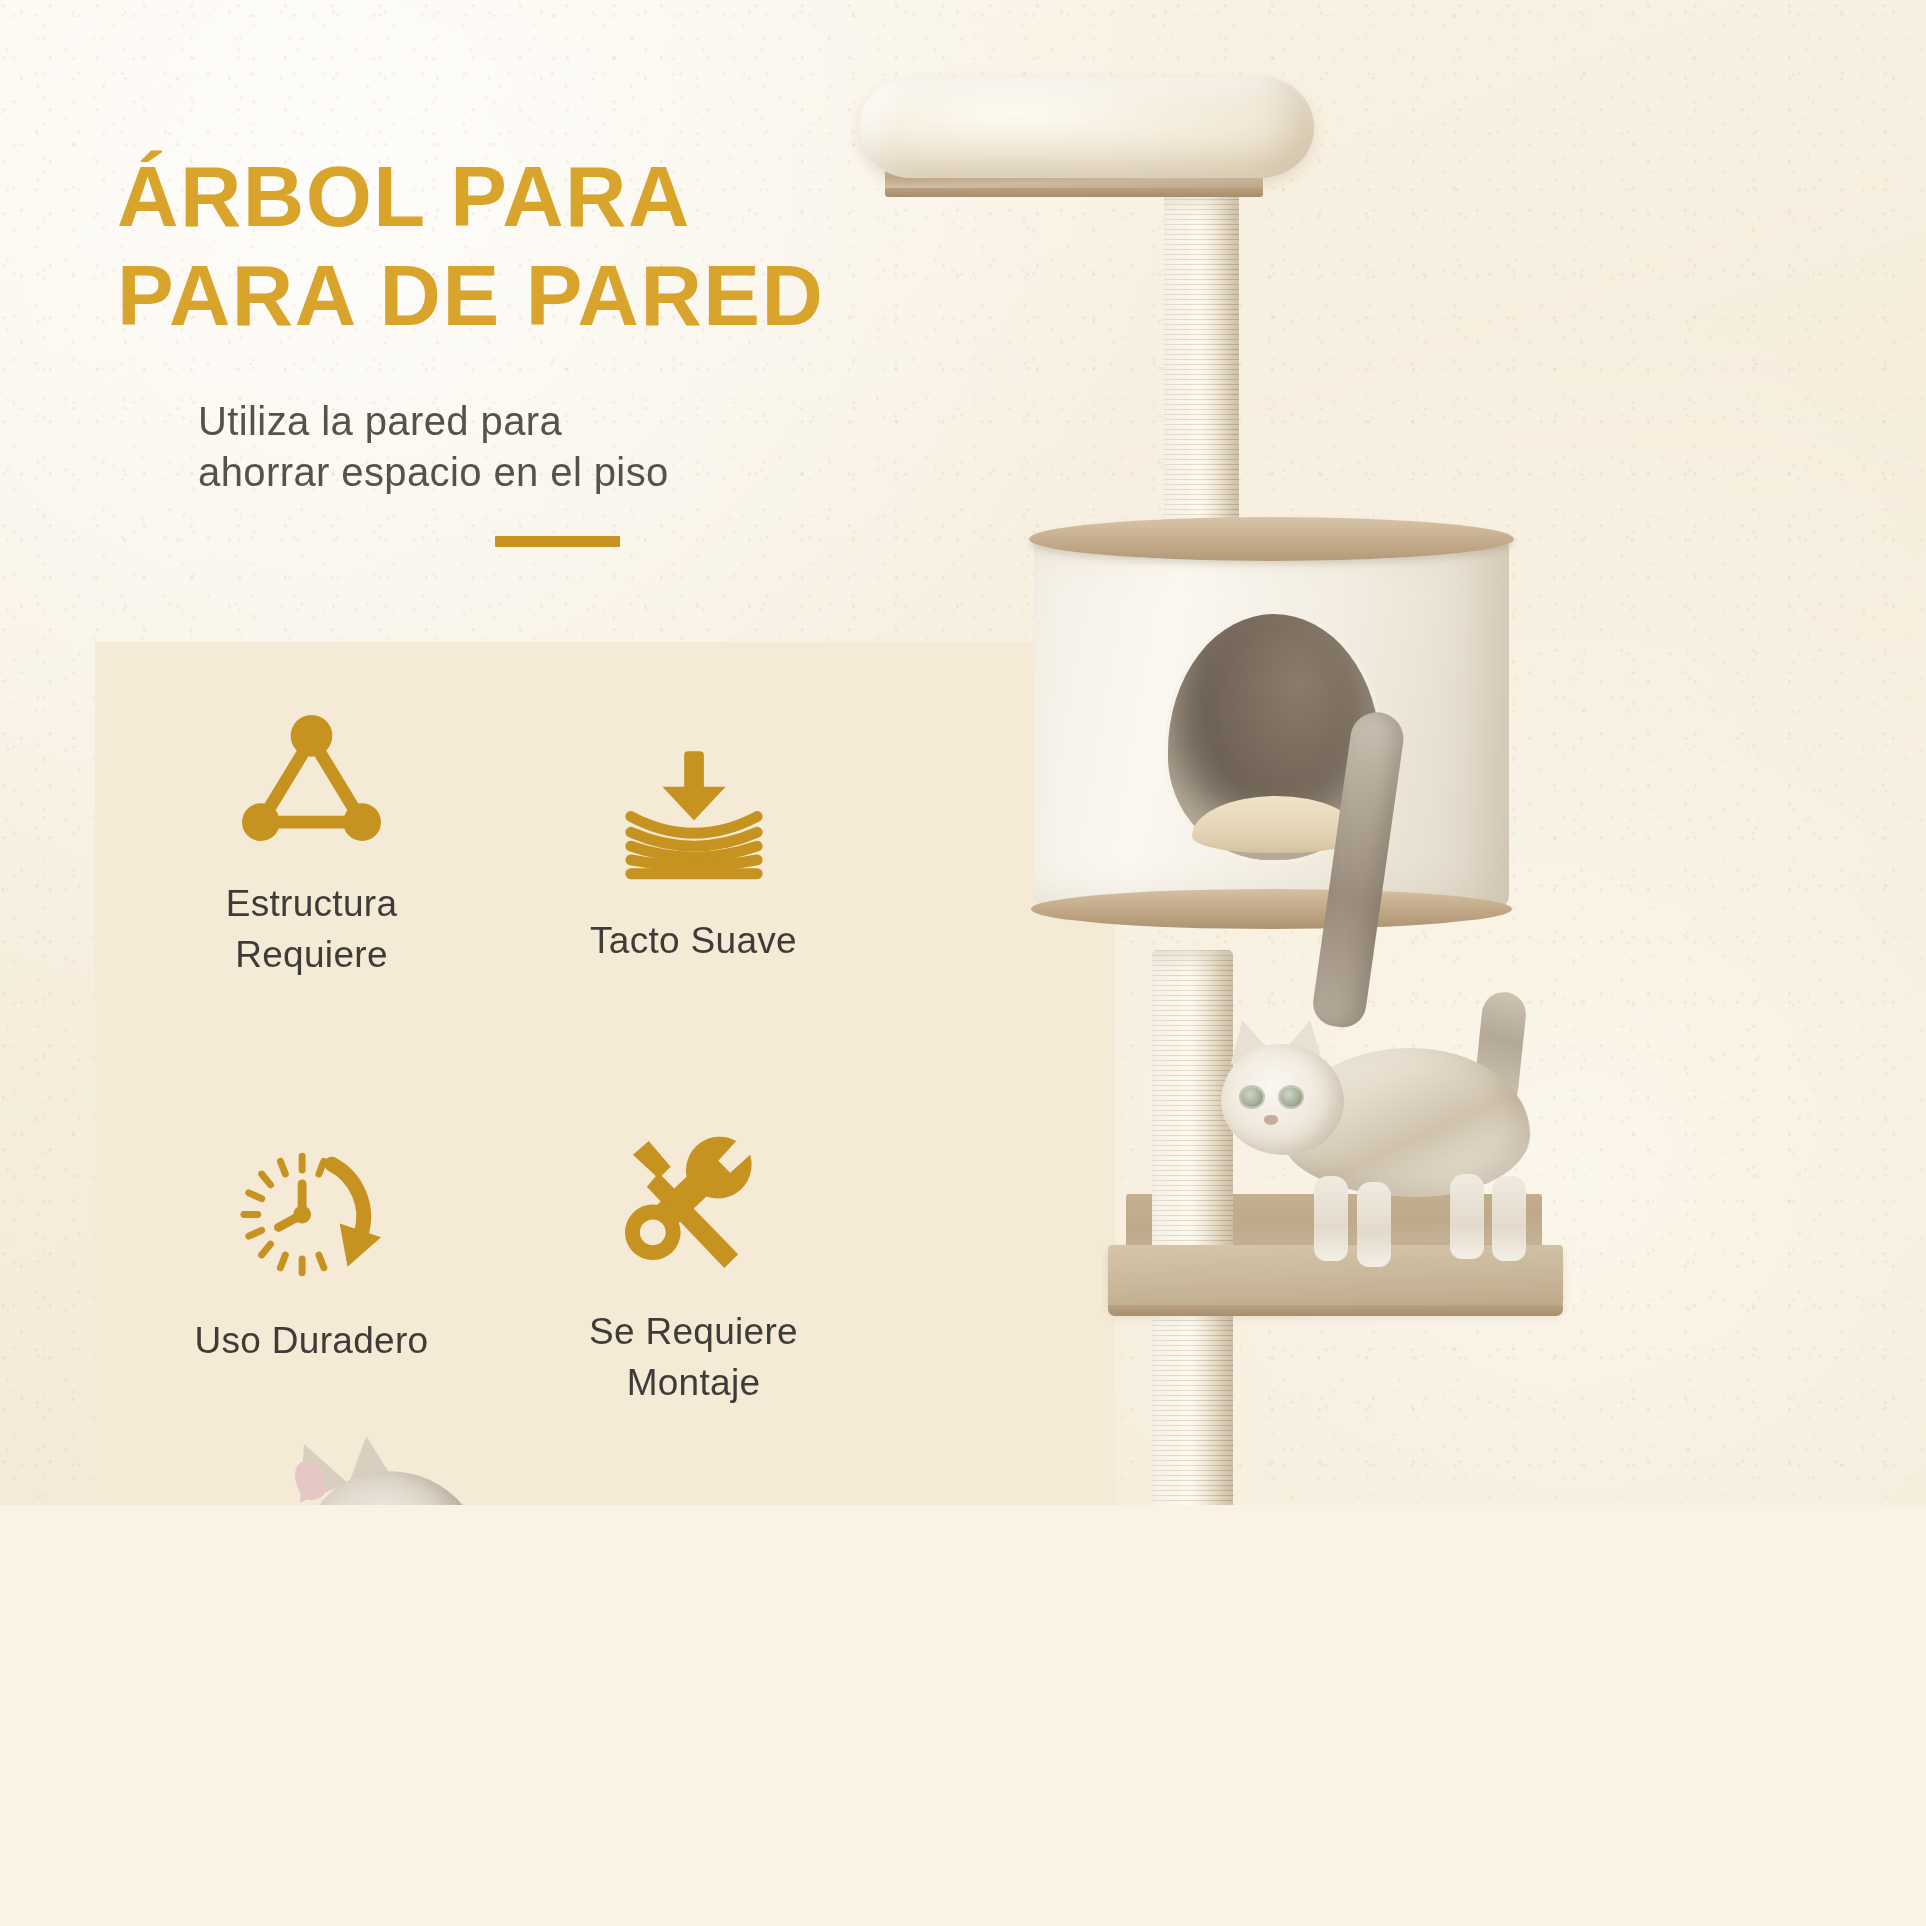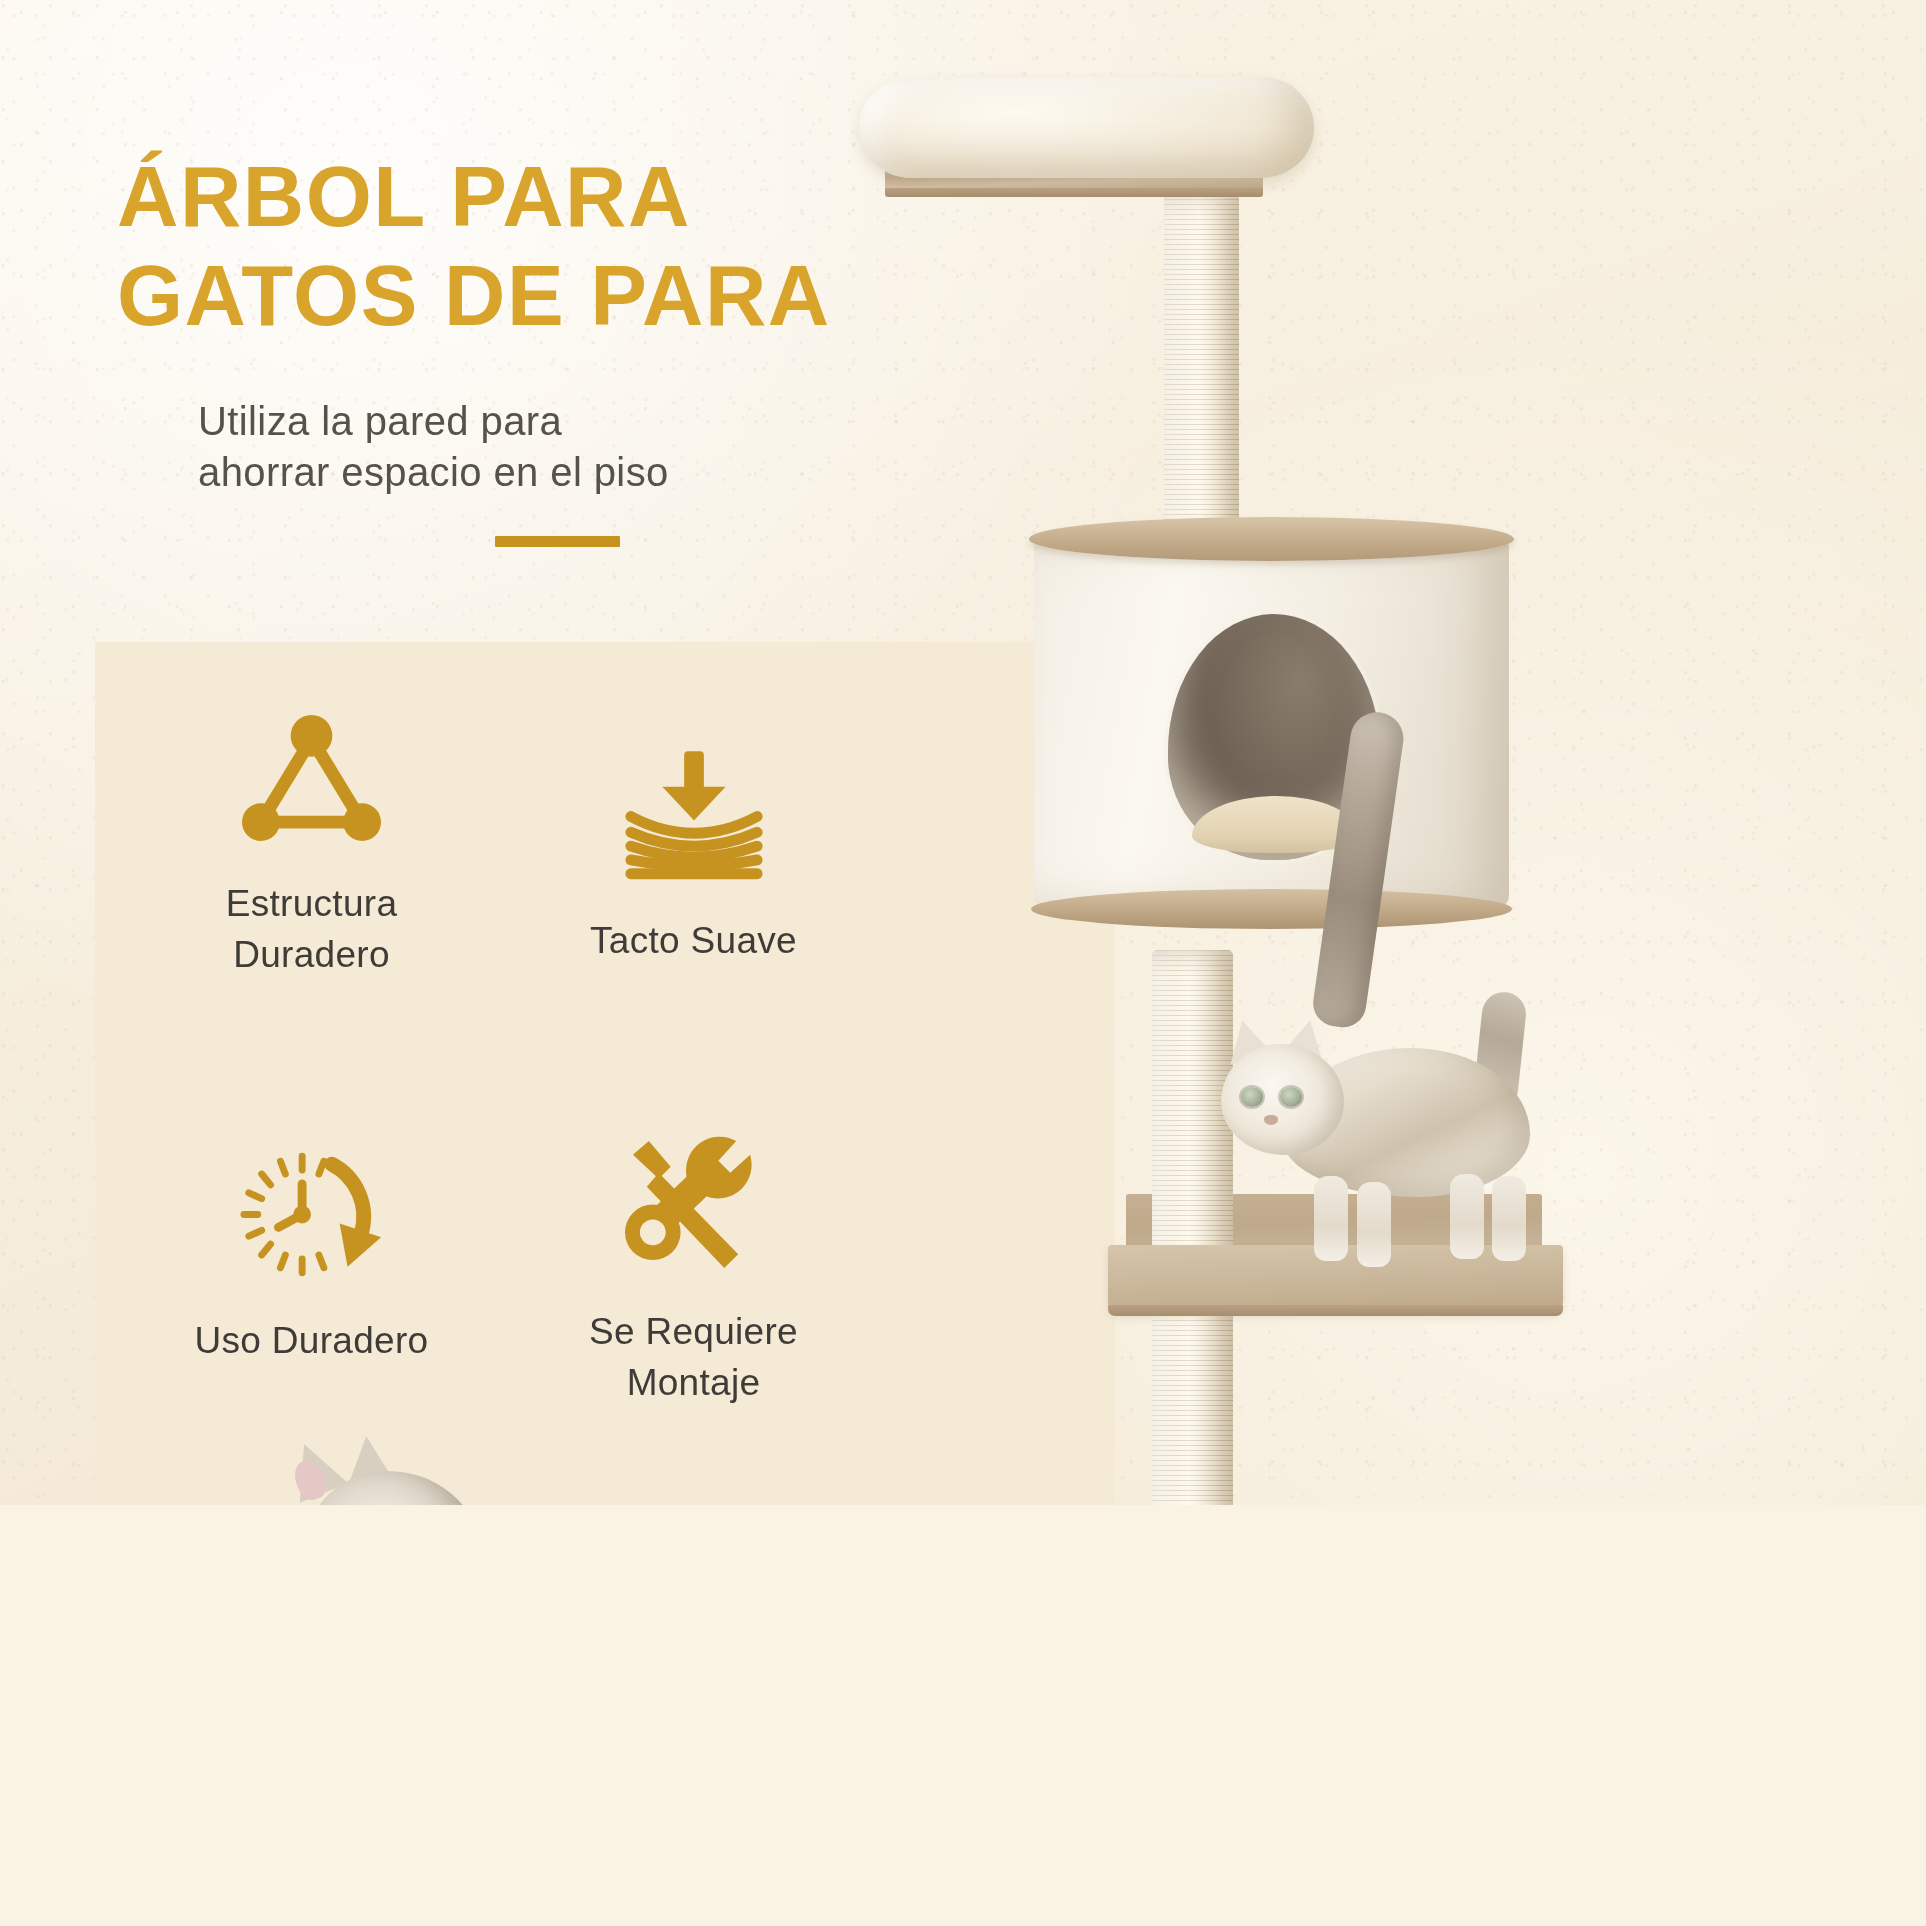--- a/index.html
+++ b/index.html
@@ -300,21 +300,21 @@
 
   svg{display:block;}
 </style>
 </head>
 <body>
 
 <div id="stage">
 
   <div class="headline">
     <div>ÁRBOL PARA</div>
-    <div>GATOS DE PARA</div>
+    <div>PARA DE PARED</div>
   </div>
 
   <div class="subhead">
     <div>Utiliza la pared para</div>
     <div>ahorrar espacio en el piso</div>
   </div>
 
   <div class="divider"></div>
 
   <div class="panel"></div>
@@ -326,21 +326,21 @@
           <path d="M75 28 L24 112"></path>
           <path d="M75 28 L126 112"></path>
           <path d="M24 112 L126 112"></path>
         </g>
         <circle cx="75" cy="25" r="21" fill="#c79320"></circle>
         <circle cx="24" cy="112" r="19" fill="#c79320"></circle>
         <circle cx="126" cy="112" r="19" fill="#c79320"></circle>
       </svg>
     </div>
     <div class="flabel">Estructura
-Duradero</div>
+Requiere</div>
   </div>
 
   <div class="feat feat-b">
     <div class="icon-wrap">
       <svg width="150" height="139" viewBox="0 0 152 140" aria-hidden="true">
         <g fill="#c79320">
           <rect x="66" y="6" width="20" height="44" rx="4"></rect>
           <path d="M44 42 L76 76 L108 42 Z"></path>
         </g>
         <g stroke="#c79320" stroke-width="11" stroke-linecap="round" fill="none">

